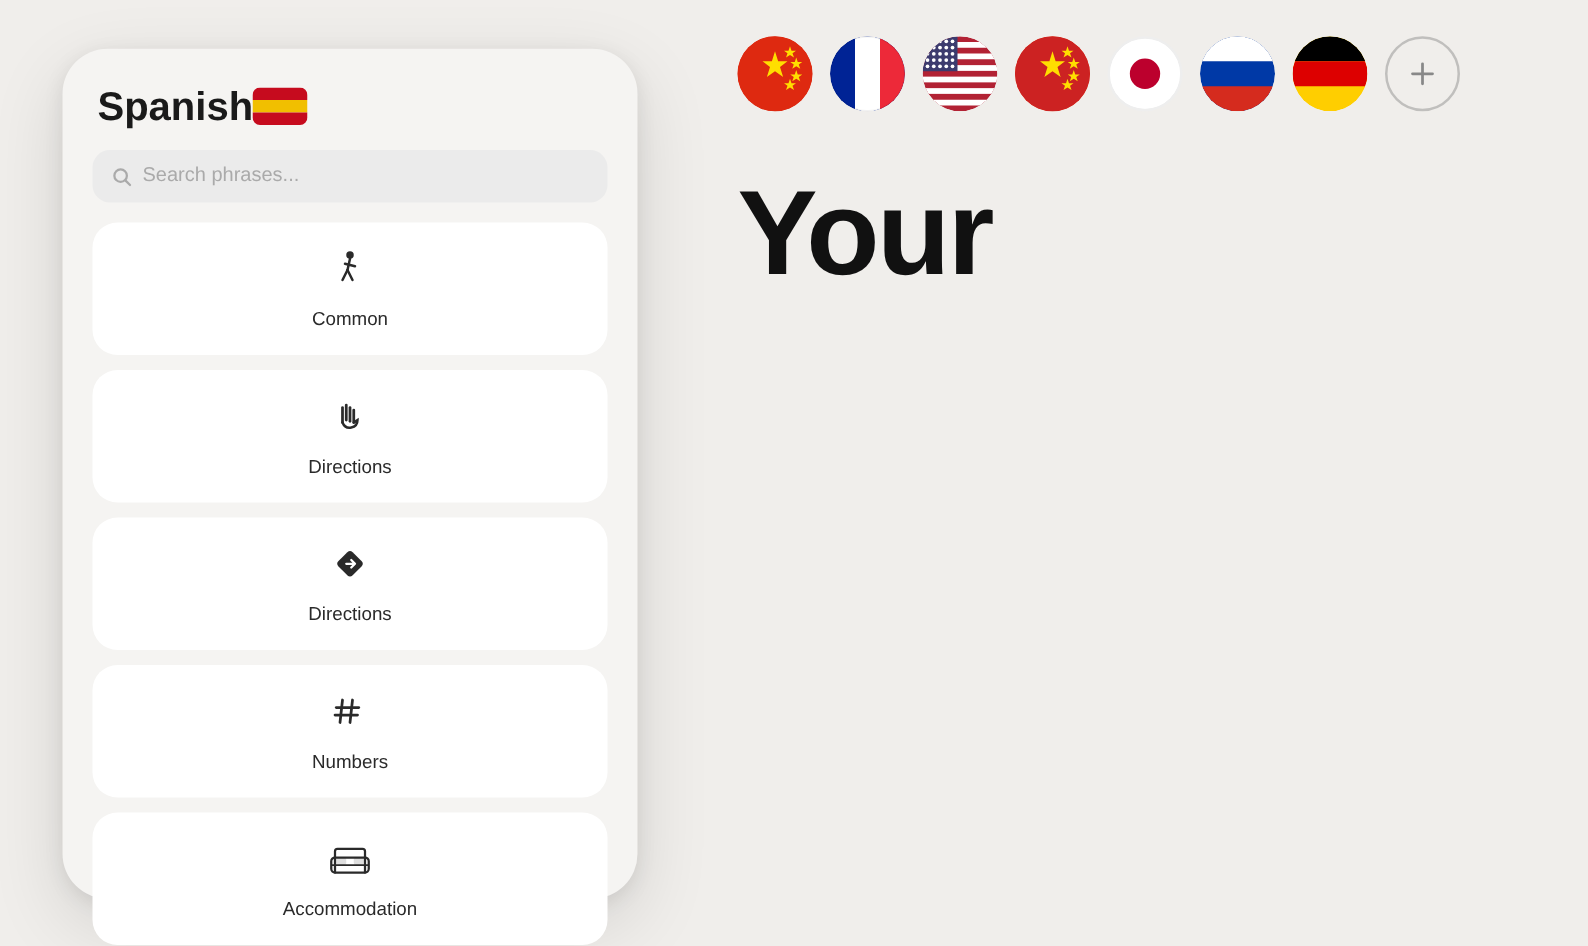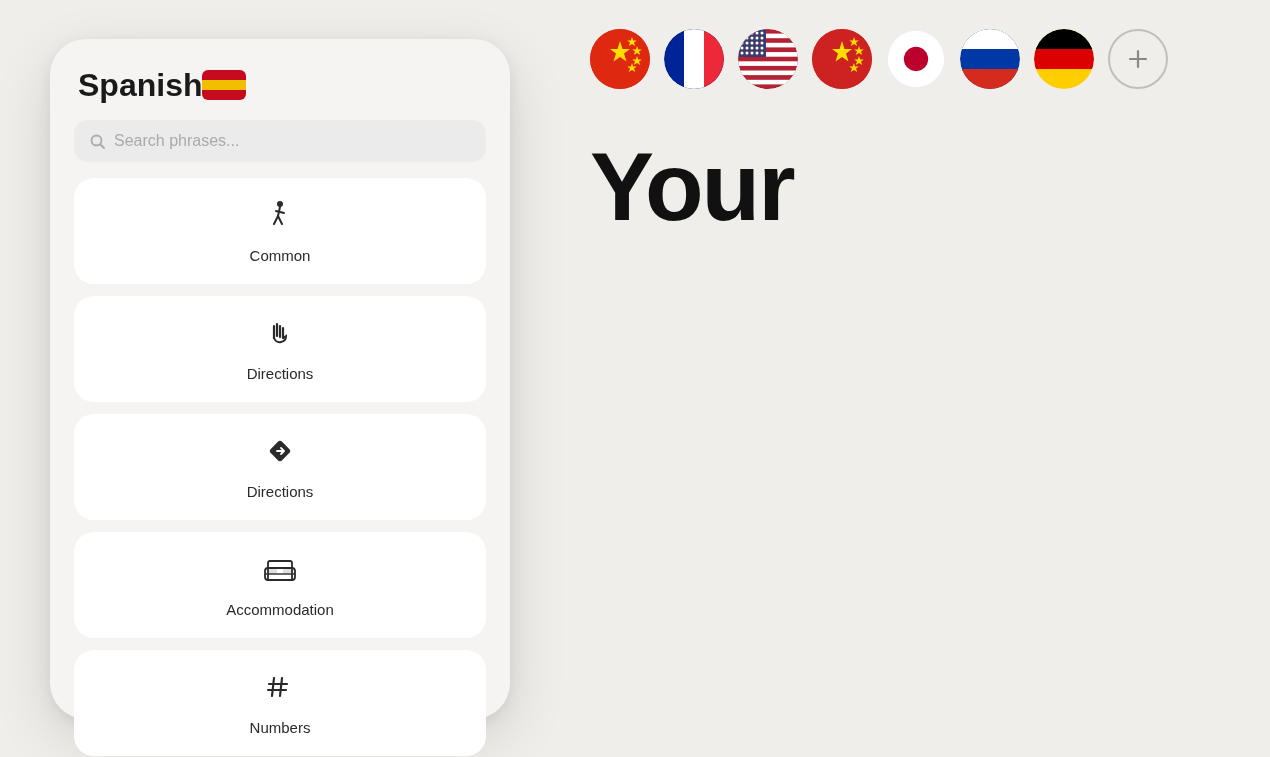--- a/index.html
+++ b/index.html
@@ -229,45 +229,45 @@
             <rect x="9" y="9" width="16" height="16" rx="3" transform="rotate(45 17 17)" fill="#2a2a2a"></rect>
             <path d="M14 17 L20 17 M18 14 L21 17 L18 20" stroke="white" stroke-width="1.8" stroke-linecap="round" stroke-linejoin="round"></path>
           </svg>
         </span>
         <span class="category-label">Directions</span>
       </div>
 
 
       <div class="category-card">
         <span class="category-icon">
+          <svg width="34" height="34" viewBox="0 0 34 34" fill="none">
+
+            <line x1="11" y1="8" x2="9" y2="26" stroke="#2a2a2a" stroke-width="2.2" stroke-linecap="round"></line>
+            <line x1="19" y1="8" x2="17" y2="26" stroke="#2a2a2a" stroke-width="2.2" stroke-linecap="round"></line>
+            <line x1="6" y1="14" x2="24" y2="14" stroke="#2a2a2a" stroke-width="2.2" stroke-linecap="round"></line>
+            <line x1="5" y1="20" x2="23" y2="20" stroke="#2a2a2a" stroke-width="2.2" stroke-linecap="round"></line>
+          </svg>
+        </span>
+        <span class="category-label">Numbers</span>
+      </div>
+
+      <div class="category-card">
+        <span class="category-icon">
           <svg width="38" height="34" viewBox="0 0 38 34" fill="none">
 
             <rect x="4" y="16" width="30" height="12" rx="3" stroke="#2a2a2a" stroke-width="1.8" fill="none"></rect>
             <line x1="4" y1="22" x2="34" y2="22" stroke="#2a2a2a" stroke-width="1.4"></line>
             <rect x="8" y="16" width="8" height="6" rx="2" fill="#2a2a2a" opacity="0.15"></rect>
             <rect x="22" y="16" width="8" height="6" rx="2" fill="#2a2a2a" opacity="0.15"></rect>
             <line x1="7" y1="16" x2="7" y2="28" stroke="#2a2a2a" stroke-width="1.8" stroke-linecap="round"></line>
             <line x1="31" y1="16" x2="31" y2="28" stroke="#2a2a2a" stroke-width="1.8" stroke-linecap="round"></line>
             <path d="M7 16 L7 11 Q7 9 9 9 L29 9 Q31 9 31 11 L31 16" stroke="#2a2a2a" stroke-width="1.8" fill="none" stroke-linecap="round"></path>
           </svg>
         </span>
         <span class="category-label">Accommodation</span>
-      </div>
-
-      <div class="category-card">
-        <span class="category-icon">
-          <svg width="34" height="34" viewBox="0 0 34 34" fill="none">
-
-            <line x1="11" y1="8" x2="9" y2="26" stroke="#2a2a2a" stroke-width="2.2" stroke-linecap="round"></line>
-            <line x1="19" y1="8" x2="17" y2="26" stroke="#2a2a2a" stroke-width="2.2" stroke-linecap="round"></line>
-            <line x1="6" y1="14" x2="24" y2="14" stroke="#2a2a2a" stroke-width="2.2" stroke-linecap="round"></line>
-            <line x1="5" y1="20" x2="23" y2="20" stroke="#2a2a2a" stroke-width="2.2" stroke-linecap="round"></line>
-          </svg>
-        </span>
-        <span class="category-label">Numbers</span>
       </div>
 
     </div>
   </div>
 </div>
 
 <div class="right-section">
   <div class="language-flags">
 
     <div class="flag-circle" title="Chinese" style="background:#de2910;">

